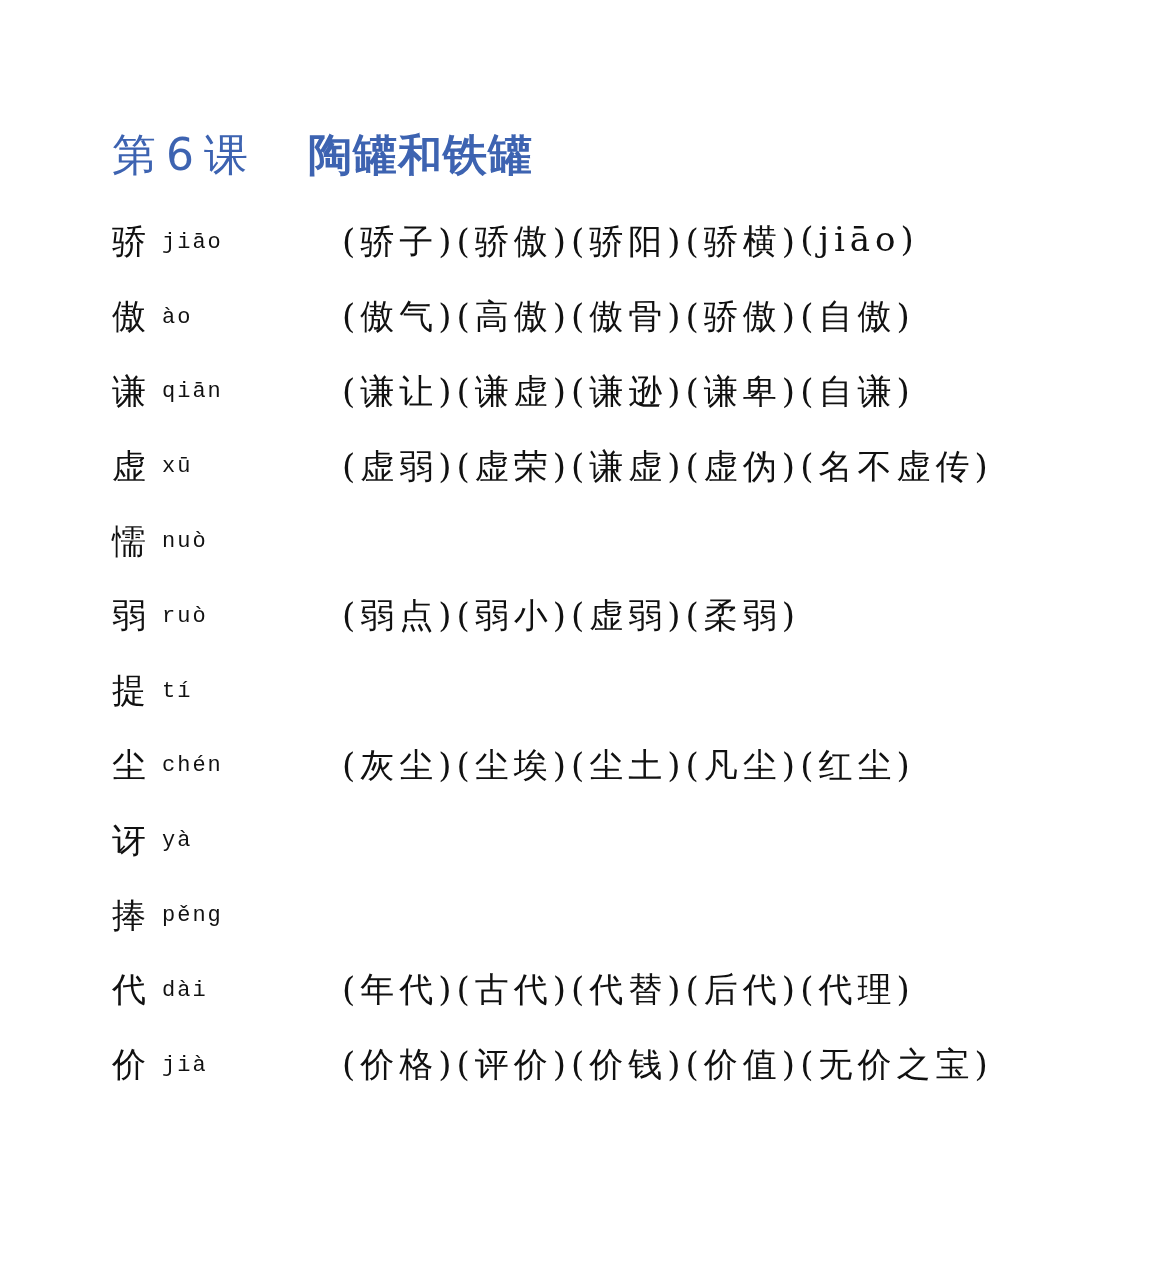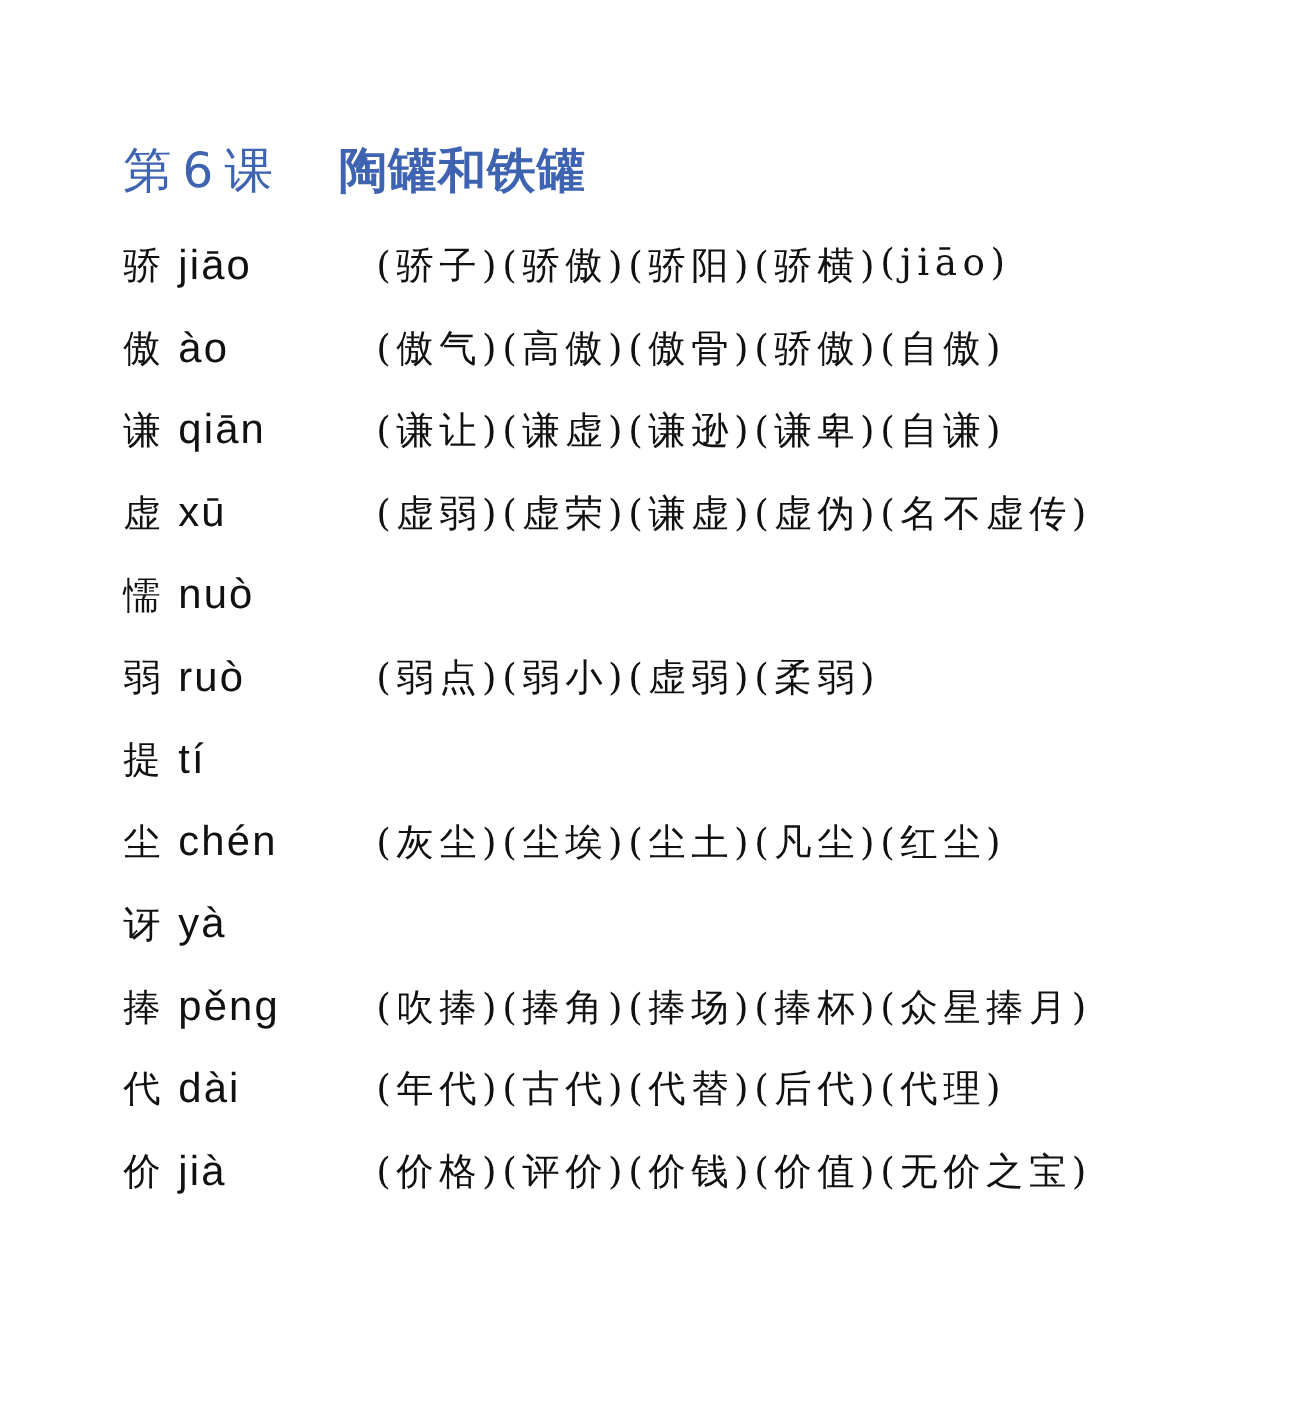--- a/index.html
+++ b/index.html
@@ -63,22 +63,22 @@
       width: 230px;
       flex: 0 0 230px;
       display: flex;
       align-items: center;
     }
     .row .char {
       font-size: 34px;
       margin-right: 16px;
     }
     .row .pinyin {
-      font-family: Liberation Sans, sans-serif;
-      font-size: 38px;
+      font-family: Liberation Mono, monospace;
+      font-size: 22px;
       letter-spacing: 2px;
     }
     .row .words {
       display: flex;
       align-items: flex-start;
       letter-spacing: 5px;
     }
     .word {
       display: inline-block;
     }
@@ -187,27 +187,20 @@
         <div class="head">
           <span class="char">讶</span>
           <span class="pinyin">yà</span>
         </div>
       </div>
       <div class="row">
         <div class="head">
           <span class="char">捧</span>
           <span class="pinyin">pěng</span>
         </div>
-        <div class="words">
-          <span class="word">(吹捧)</span>
-          <span class="word">(捧角)</span>
-          <span class="word">(捧场)</span>
-          <span class="word">(捧杯)</span>
-          <span class="word">(众星捧月)</span>
-        </div>
       </div>
       <div class="row">
         <div class="head">
           <span class="char">代</span>
           <span class="pinyin">dài</span>
         </div>
         <div class="words">
           <span class="word">(年代)</span>
           <span class="word">(古代)</span>
           <span class="word">(代替)</span>

